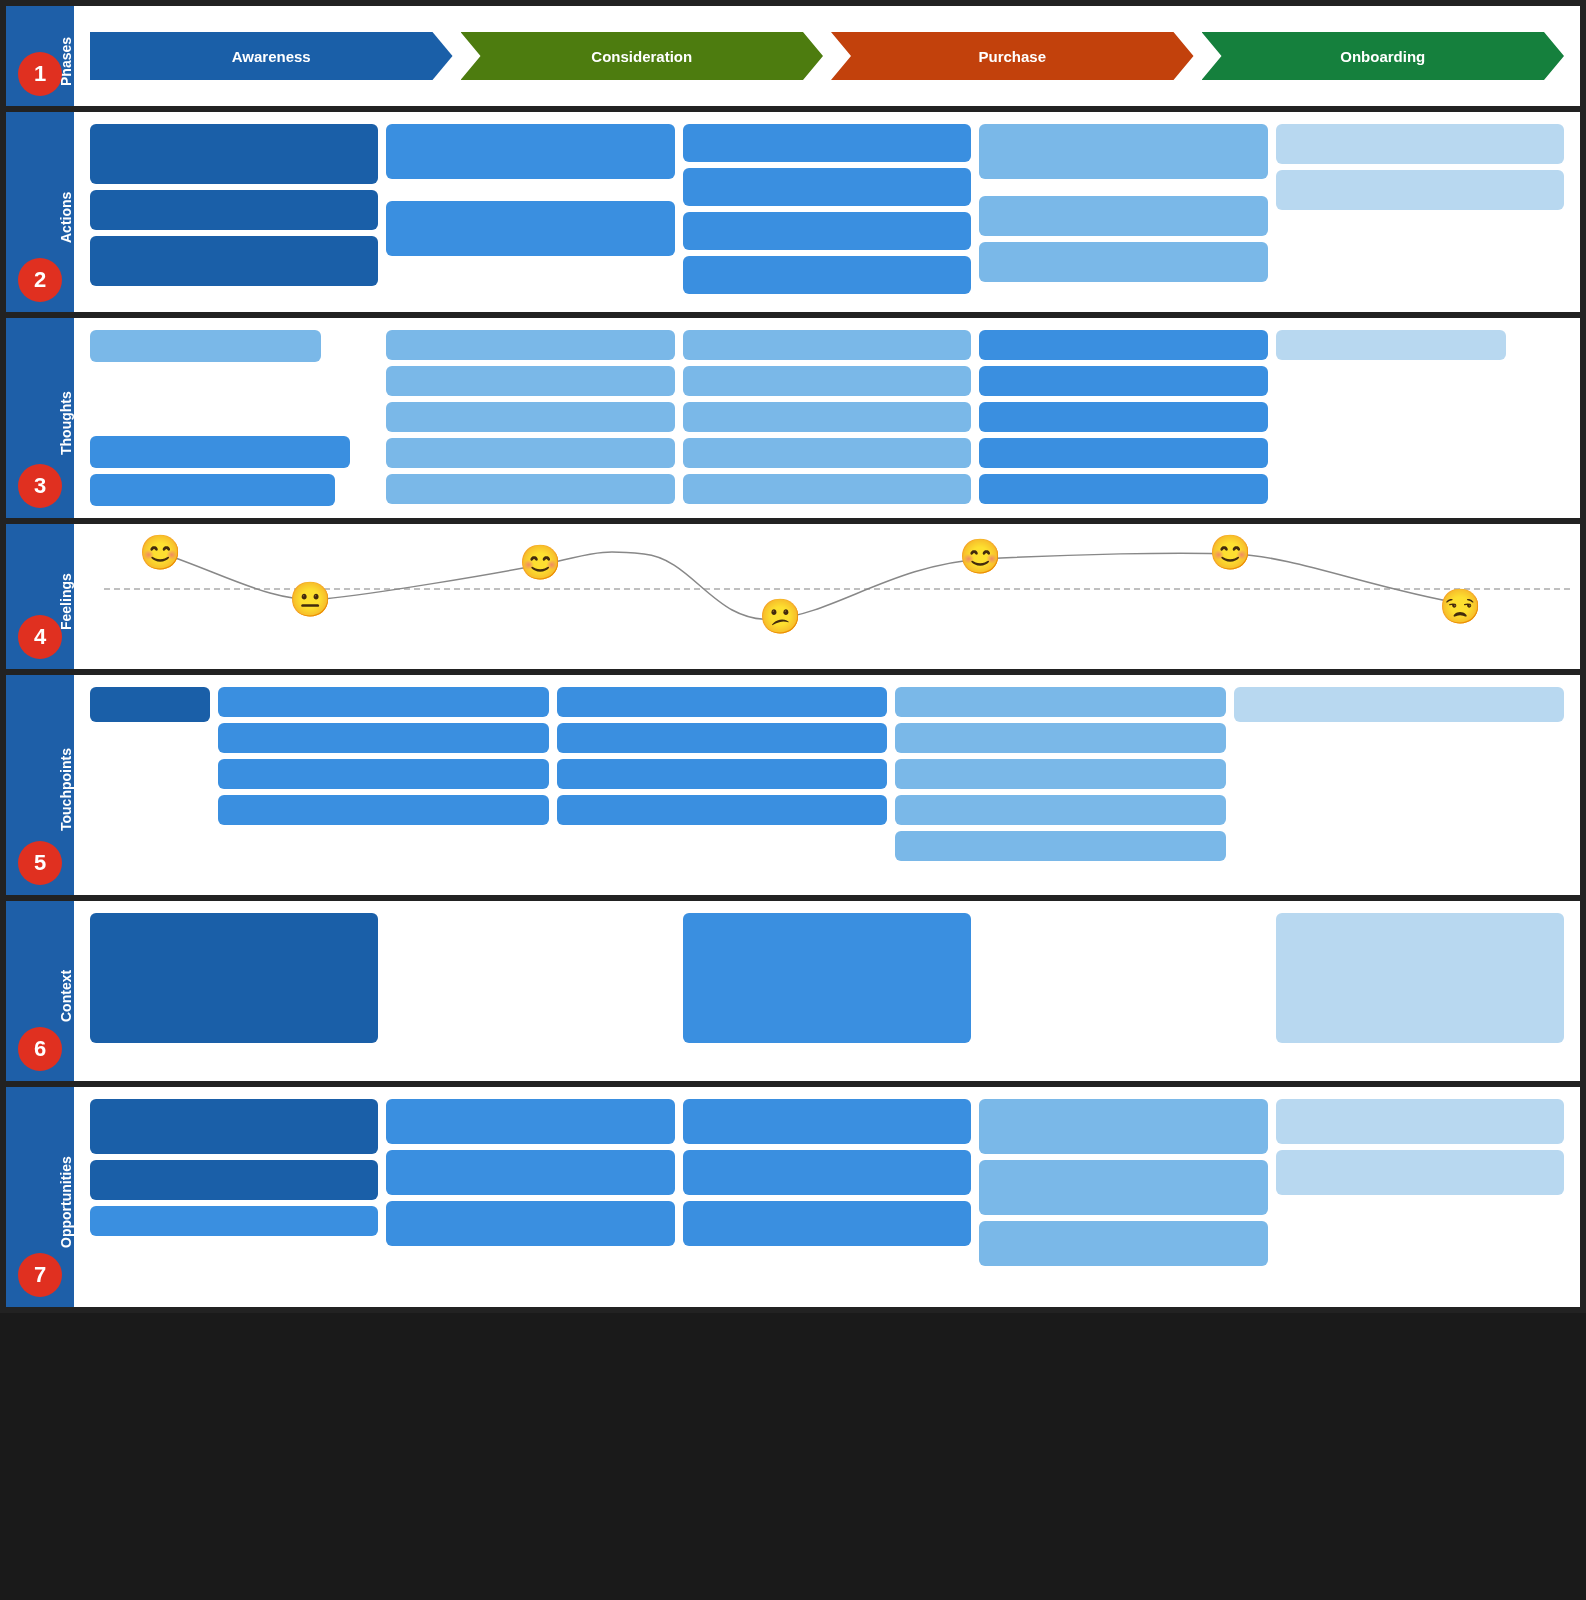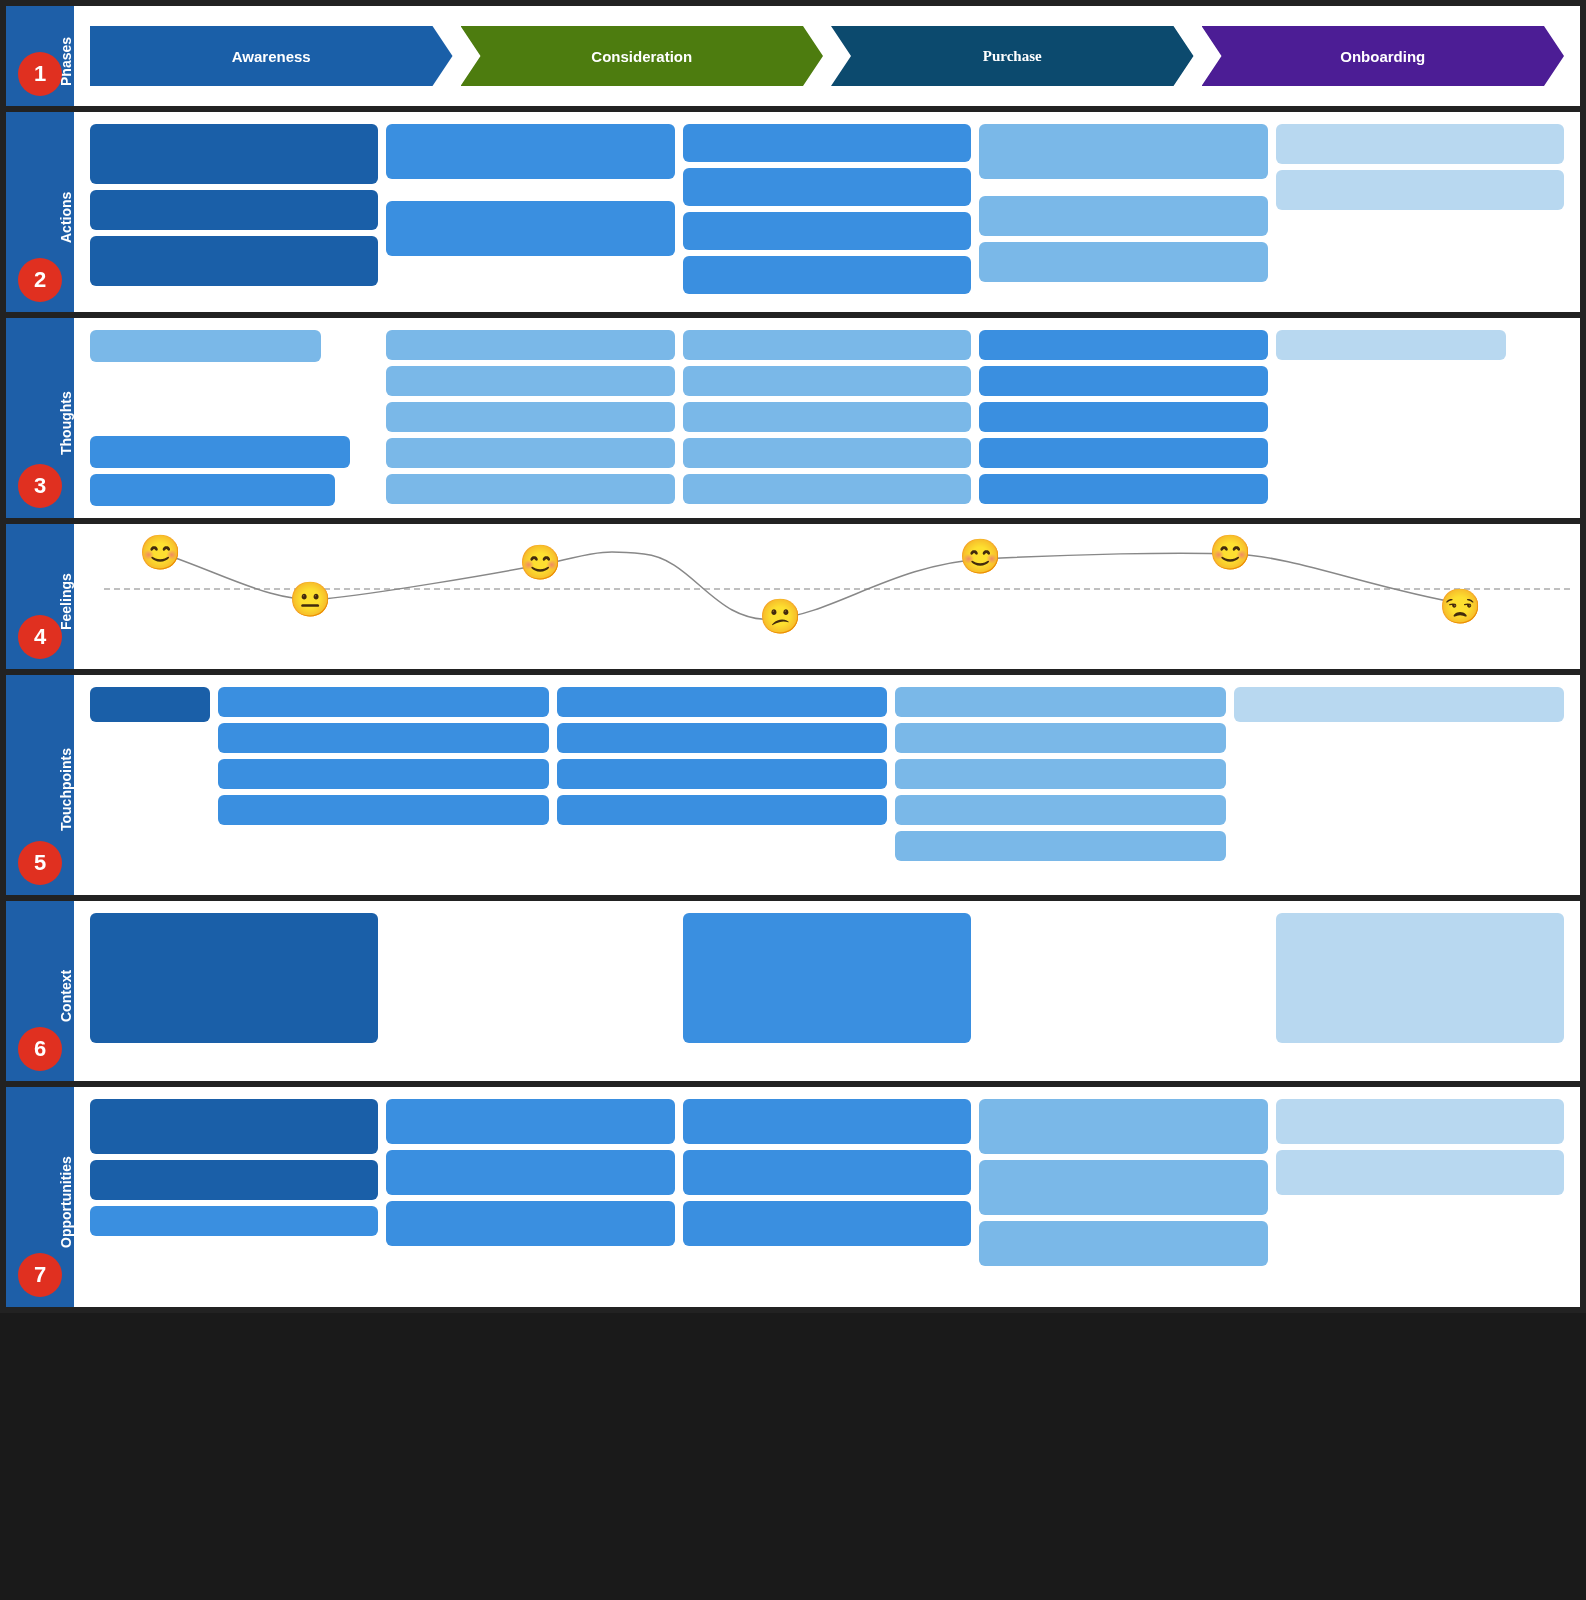--- a/index.html
+++ b/index.html
@@ -74,38 +74,38 @@
     }
 
     
     .phases-row .row-content {
       align-items: center;
       padding: 8px 16px;
     }
 
     .phase-arrow {
       flex: 1;
-      height: 60px;
+      height: 48px;
       display: flex;
       align-items: center;
       justify-content: center;
       color: white;
       font-size: 15px;
       font-weight: bold;
       position: relative;
       clip-path: polygon(0 0, calc(100% - 20px) 0, 100% 50%, calc(100% - 20px) 100%, 0 100%, 20px 50%);
     }
     .phase-arrow:first-child {
       clip-path: polygon(0 0, calc(100% - 20px) 0, 100% 50%, calc(100% - 20px) 100%, 0 100%);
     }
 
     .phase-awareness { background: #1a5fa8; }
     .phase-consideration { background: #4d7c0f; }
-    .phase-purchase { background: #0c4a6e; font-family: Liberation Serif, serif; }
-    .phase-onboarding { background: #4c1d95; }
+    .phase-purchase { background: #c2410c; }
+    .phase-onboarding { background: #15803d; }
     .phase-advocacy { background: #a8cde8; }
 
     
     .col {
       flex: 1;
       display: flex;
       flex-direction: column;
       gap: 6px;
     }
 

